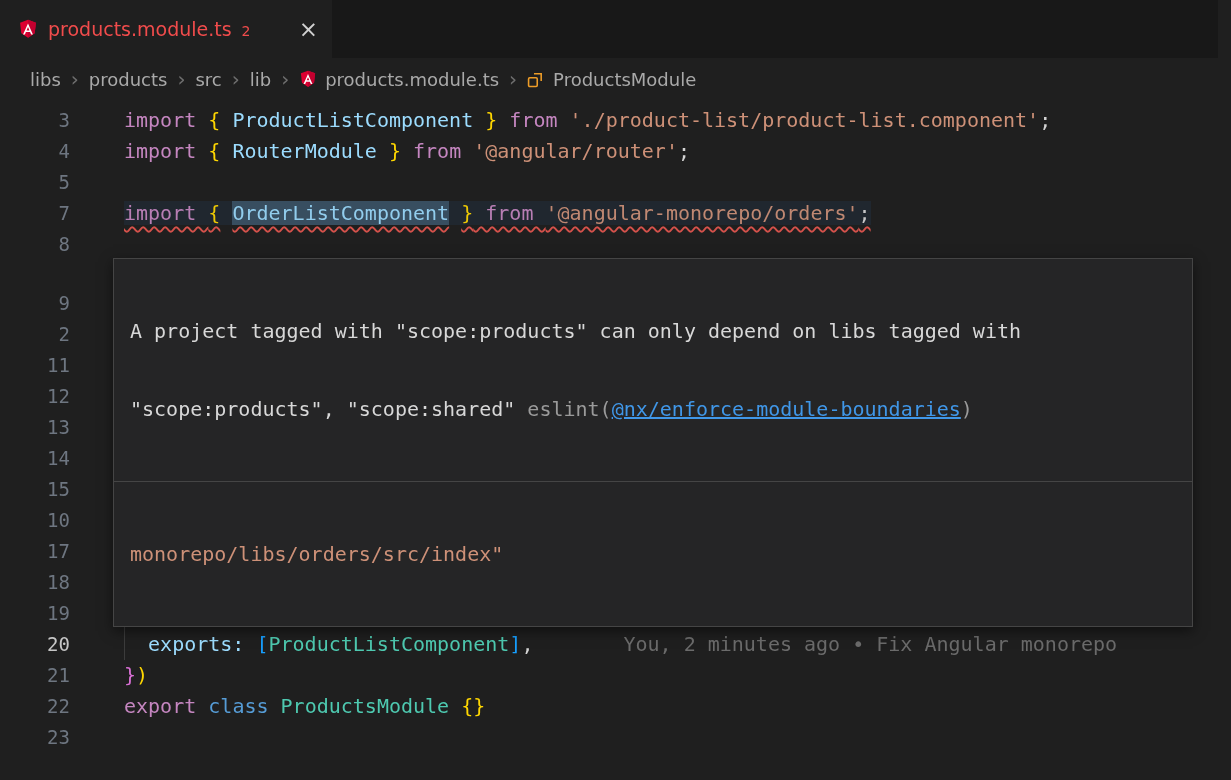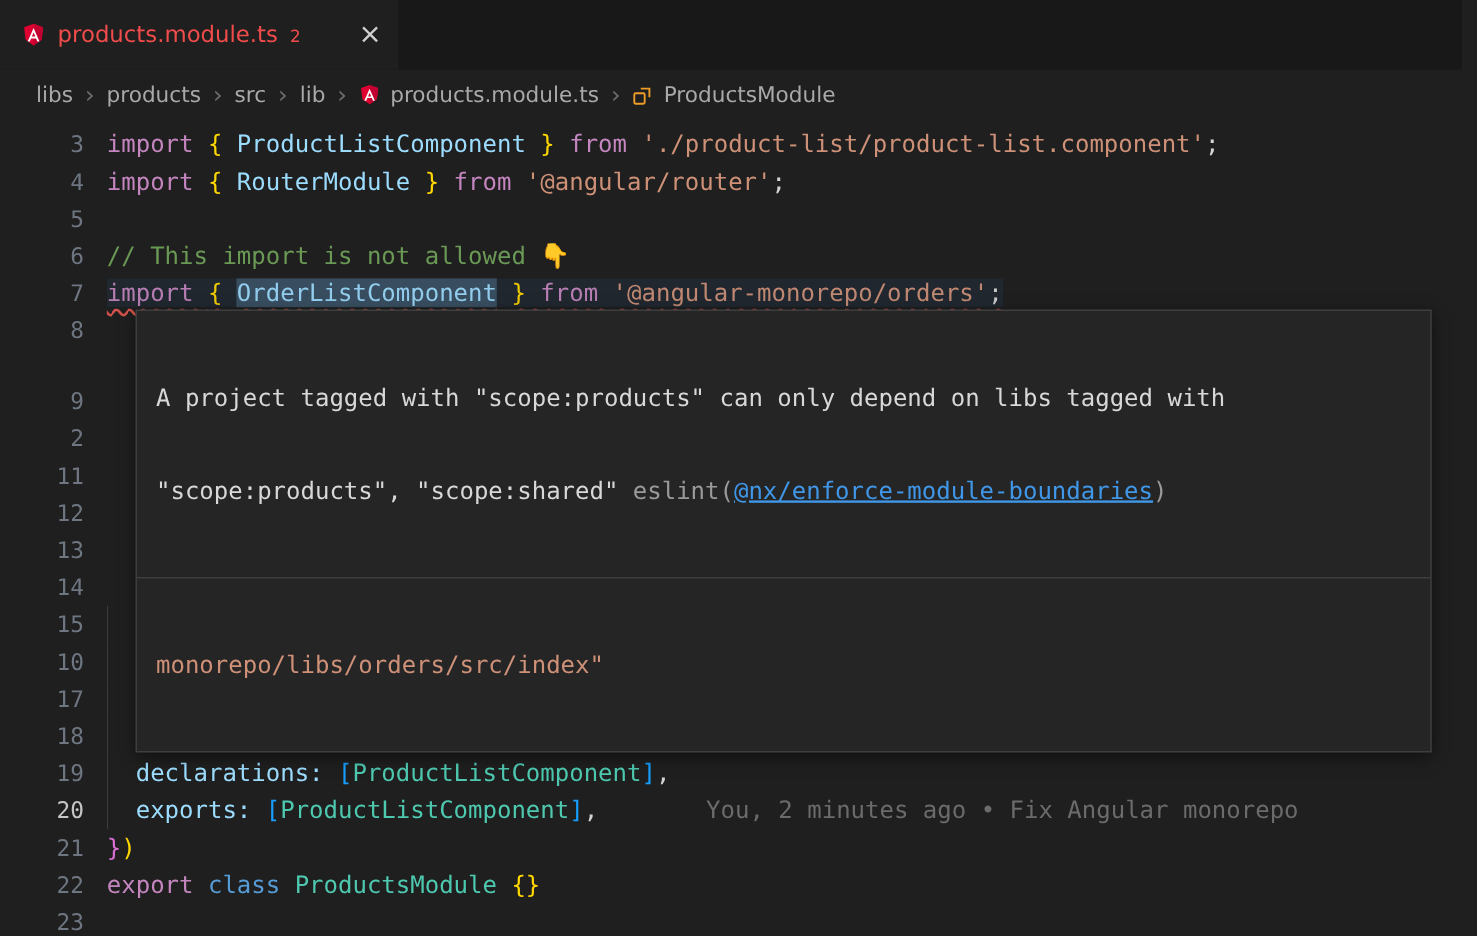--- a/index.html
+++ b/index.html
@@ -23,21 +23,21 @@
   .bc-sep{margin:0 10px;color:#6e6e6e;font-size:20px;line-height:1}
   .bc-ic svg{width:18px;height:18px;display:block}
 
   
   .editor{position:absolute;top:100px;left:0;right:0;bottom:0;padding-top:5px;
           font-family:"DejaVu Sans Mono","Liberation Mono",monospace;
           font-size:20px;color:#d4d4d4}
   .line{height:31px;line-height:31px;white-space:pre}
   .ln{display:inline-block;width:70px;text-align:right;color:#6e7681;font-size:19px}
   .ln.cur{color:#c6c6c6}
-  .lc{margin-left:19px}
+  .lc{margin-left:54px}
   .ind{display:inline-block;height:31px;vertical-align:top;
        background:repeating-linear-gradient(to right,#3c3c3c,#3c3c3c 1px,transparent 1px,transparent 2ch)}
   .tk-kw{color:#C586C0}  .tk-kwb{color:#569CD6} .tk-idf{color:#9CDCFE}
   .tk-cls{color:#4EC9B0} .tk-str{color:#CE9178} .tk-cmt{color:#6A9955}
   .tk-pun{color:#d4d4d4} .tk-prop{color:#9CDCFE}
   .tk-b1{color:#FFD700}  .tk-b2{color:#DA70D6}  .tk-b3{color:#179FFF}
   .tk-emoji{color:#e2b73d}
   .tk-hl{color:#9CDCFE;background:rgba(86,124,153,.5)}
   .errline .lc{background:rgba(38,79,120,.18);
       text-decoration:underline wavy #e4564f;text-underline-offset:6px;
@@ -98,21 +98,20 @@
             <rect x="1.4" y="6.9" width="7.7" height="7.7" rx="1" fill="none" stroke="#EE9D28" stroke-width="1.4"></rect>
             <path d="M6.2 3.4h6.4v6.4" fill="none" stroke="#EE9D28" stroke-width="1.4"></path>
           </svg></span><span>ProductsModule</span></span>
     </div>
 
   <div class="editor">
     <div id="code">
         <div class="line"><span class="ln">3</span><span class="lc"><span class="tk-kw">import </span><span class="tk-b1">{</span><span class="tk-idf"> ProductListComponent </span><span class="tk-b1">}</span><span class="tk-kw"> from </span><span class="tk-str">'./product-list/product-list.component'</span><span class="tk-pun">;</span></span></div>
         <div class="line"><span class="ln">4</span><span class="lc"><span class="tk-kw">import </span><span class="tk-b1">{</span><span class="tk-idf"> RouterModule </span><span class="tk-b1">}</span><span class="tk-kw"> from </span><span class="tk-str">'@angular/router'</span><span class="tk-pun">;</span></span></div>
         <div class="line"><span class="ln">5</span><span class="lc"></span></div>
-        <div class="line"><span class="ln">6</span><span class="lc"><span class="tk-cmt">// This import is not allowed </span><span class="tk-emoji">👇</span></span></div>
         <div class="line errline"><span class="ln">7</span><span class="lc"><span class="tk-kw">import </span><span class="tk-b1">{</span><span class="tk-pun"> </span><span class="tk-hl">OrderListComponent</span><span class="tk-pun"> </span><span class="tk-b1">}</span><span class="tk-kw"> from </span><span class="tk-str">'@angular-monorepo/orders'</span><span class="tk-pun">;</span></span></div>
         <div class="line"><span class="ln">8</span><span class="lc"></span></div>
         <div style="height: 28px;"></div>
         <div class="line"><span class="ln">9</span><span class="lc"></span></div>
         <div class="line"><span class="ln">2</span><span class="lc"></span></div>
         <div class="line"><span class="ln">11</span><span class="lc"></span></div>
         <div class="line"><span class="ln">12</span><span class="lc"></span></div>
         <div class="line"><span class="ln">13</span><span class="lc"></span></div>
         <div class="line"><span class="ln">14</span><span class="lc"></span></div>
         <div class="line"><span class="ln">15</span><span class="lc"><span class="ind" style="width: 8ch;"></span><span class="tk-prop">component:</span><span class="tk-pun"> </span><span class="tk-cls">ProductListComponent</span><span class="tk-pun">,</span></span></div>

